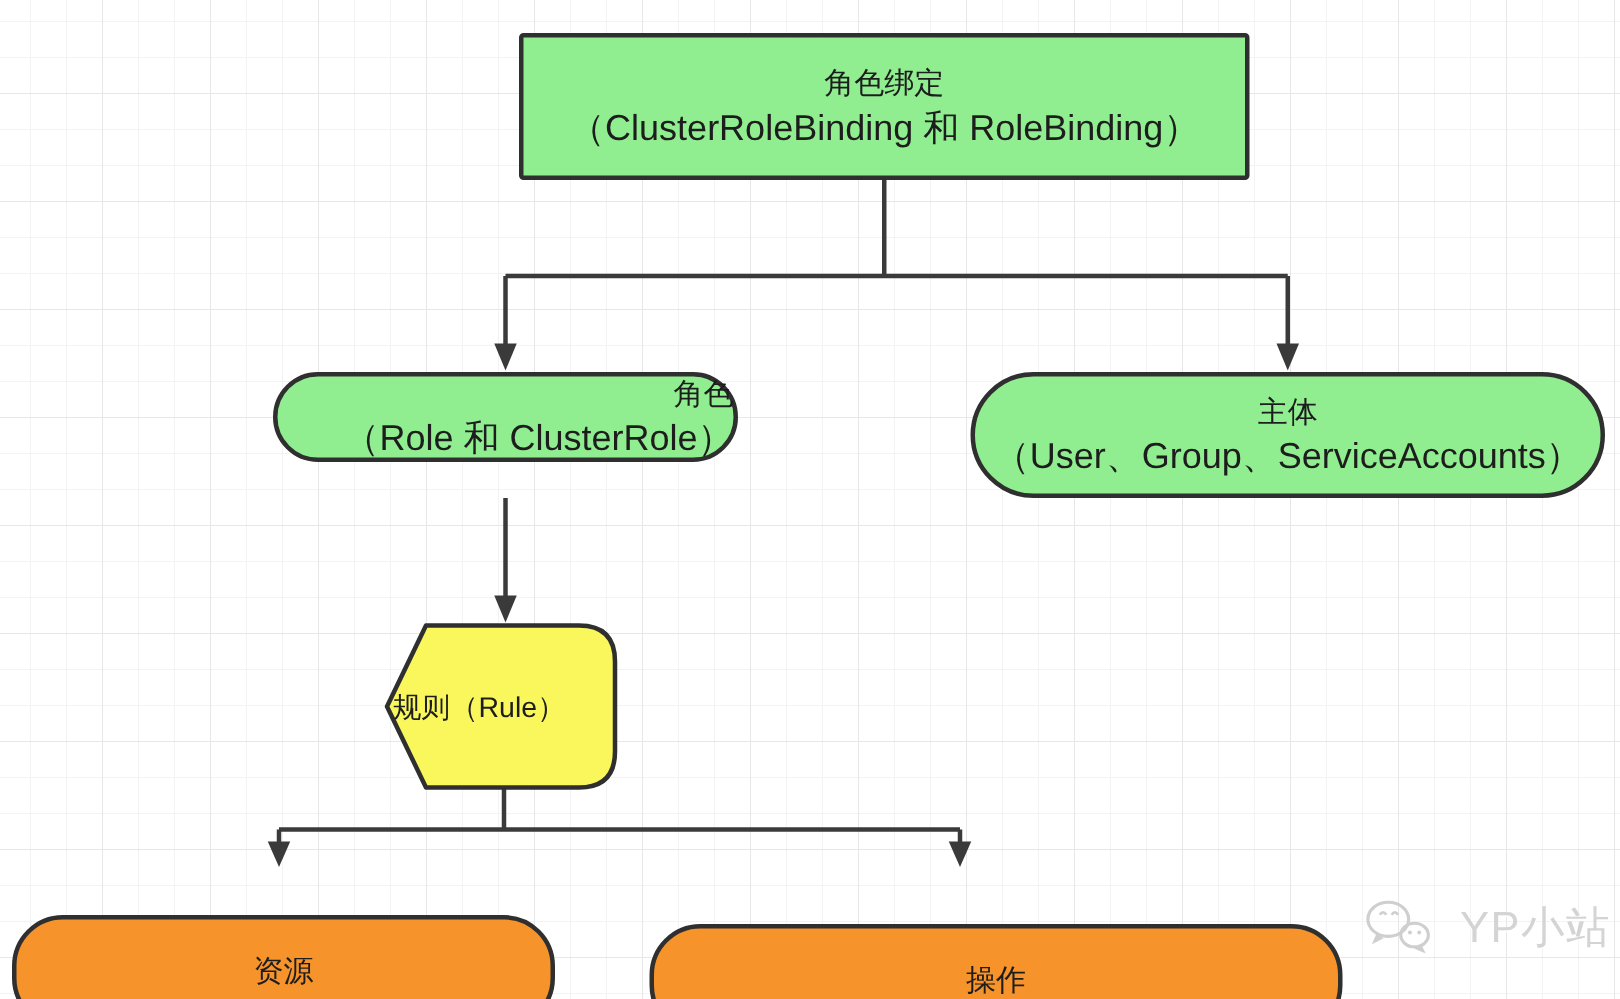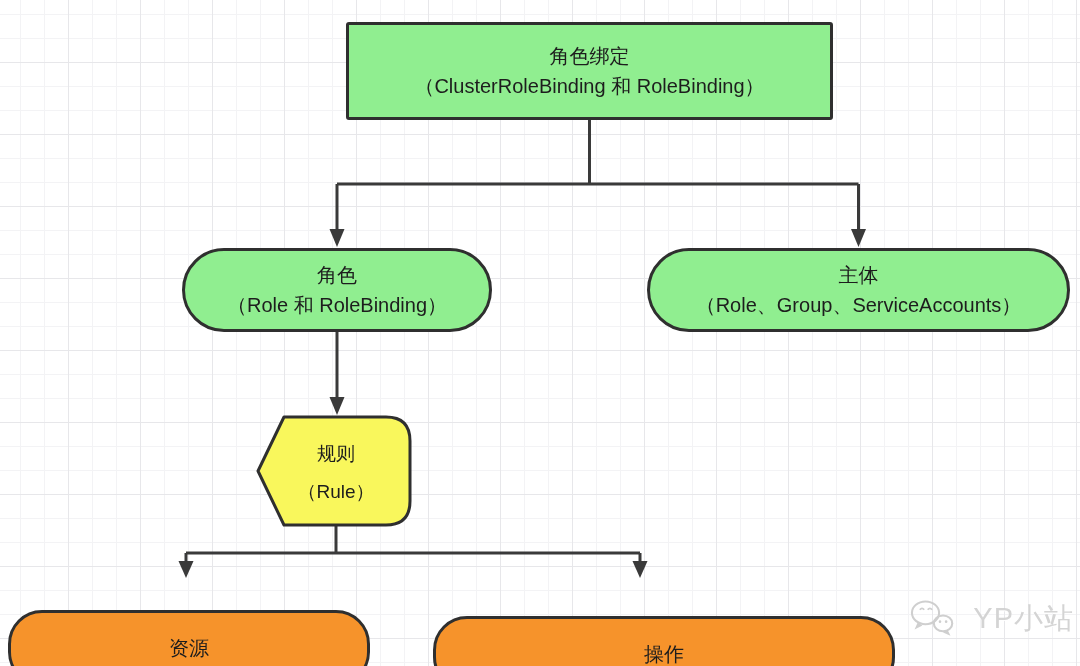--- a/index.html
+++ b/index.html
@@ -28,34 +28,34 @@
     border:3px solid #2f2f2f;
     display:flex;flex-direction:column;
     align-items:center;justify-content:center;
     color:#1d1d1d;
     text-align:center;
     line-height:30px;
     font-size:20px;
     z-index:2;
   }
   .node .title{font-size:20px;}
-  .node .subtitle{font-size:20px;}
+  .node .subtitle{font-size:24px;}
   .node-green{background:#90EE90;}
   .node-orange{background:#F6932B;margin-top:32px;}
   .rect{border-radius:3px;}
   .pill{border-radius:42px;}
   .pill-orange{border-radius:34px;}
   #node-role-binding{left:346px;top:22px;width:487px;height:98px;}
-  #node-role{left:182px;top:248px;width:310px;height:84px;}
+  #node-role{left:182px;top:248px;width:310px;height:60px;align-items:flex-end;}
   #node-subject{left:647px;top:248px;width:423px;height:84px;}
   #node-resource{left:8px;top:578px;width:362px;height:76px;}
   #node-action{left:433px;top:584px;width:462px;height:75px;}
   #node-rule-text{
     position:absolute;left:262px;top:441px;width:148px;height:64px;
-    display:flex;flex-direction:column;align-items:center;justify-content:space-between;
+    display:flex;flex-direction:row;align-items:center;justify-content:flex-start;
     color:#1d1d1d;font-size:19px;line-height:26px;text-align:center;z-index:3;
   }
   .watermark{
     position:absolute;left:908px;top:596px;width:166px;height:46px;
     display:flex;align-items:center;gap:18px;
     z-index:4;opacity:0.95;
   }
   .watermark-text{
     font-size:29px;color:#d2d2d2;letter-spacing:1px;
     text-shadow:0 1px 0 #ffffff;
@@ -93,26 +93,26 @@
     <path d="M284,417 L386,417 Q410,417 410,441 L410,501 Q410,525 386,525 L284,525 L258,471 Z" fill="#F9F75C" stroke="#2f2f2f" stroke-width="3" stroke-linejoin="round"></path>
   </svg>
 
   <div class="node node-green rect" id="node-role-binding">
     <div class="title">角色绑定</div>
     <div class="subtitle">（ClusterRoleBinding 和 RoleBinding）</div>
   </div>
 
   <div class="node node-green pill" id="node-role">
     <div class="title">角色</div>
-    <div class="subtitle">（Role 和 RoleBinding）</div>
+    <div class="subtitle">（Role 和 ClusterRole）</div>
   </div>
 
   <div class="node node-green pill" id="node-subject">
     <div class="title">主体</div>
-    <div class="subtitle">（Role、Group、ServiceAccounts）</div>
+    <div class="subtitle">（User、Group、ServiceAccounts）</div>
   </div>
 
   <div id="node-rule-text">
     <div class="title">规则</div>
     <div class="subtitle">（Rule）</div>
   </div>
 
   <div class="node node-orange pill-orange" id="node-resource">
     <div class="title">资源</div>
   </div>

